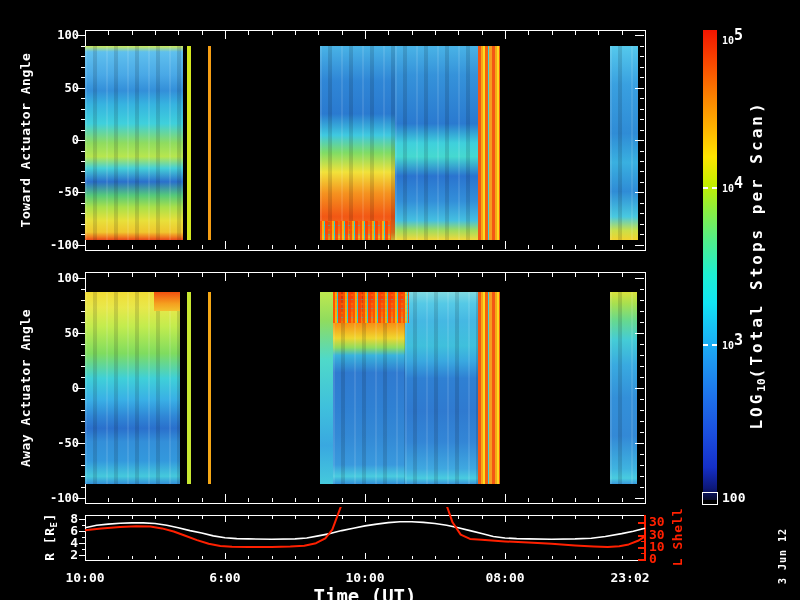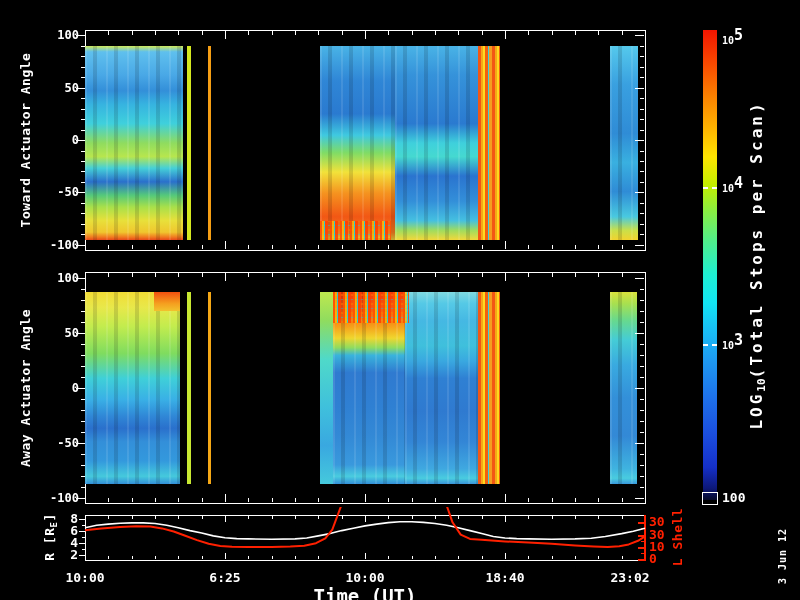--- a/index.html
+++ b/index.html
@@ -339,23 +339,23 @@
     <div class="rtick" style="left: 638px; top: 534.6px; width: 7px; height: 2px;"></div>
     <div class="rlabel" style="left: 649px; top: 527.6px; width: 28px;">30</div>
     <div class="rtick" style="left: 638px; top: 546.9px; width: 7px; height: 2px;"></div>
     <div class="rlabel" style="left: 649px; top: 539.9px; width: 28px;">10</div>
     <div class="rtick" style="left: 638px; top: 559.2px; width: 7px; height: 2px;"></div>
     <div class="rlabel" style="left: 649px; top: 552.2px; width: 28px;">0</div>
     <div class="rtick" style="left: 641px; top: 553.1px; width: 4px; height: 1px;"></div>
     <div class="rtick" style="left: 641px; top: 540.8px; width: 4px; height: 1px;"></div>
     <div class="rtick" style="left: 641px; top: 528.4px; width: 4px; height: 1px;"></div>
     <div class="xticklabel" style="left: 53px; top: 570px; width: 64px;">10:00</div>
-    <div class="xticklabel" style="left: 193px; top: 570px; width: 64px;">6:25</div>
+    <div class="xticklabel" style="left: 193px; top: 570px; width: 64px;">6:00</div>
     <div class="xticklabel" style="left: 333px; top: 570px; width: 64px;">10:00</div>
-    <div class="xticklabel" style="left: 473px; top: 570px; width: 64px;">18:40</div>
+    <div class="xticklabel" style="left: 473px; top: 570px; width: 64px;">08:00</div>
     <div class="xticklabel" style="left: 598px; top: 570px; width: 64px;">23:02</div>
     <div class="cblabel" style="left: 722px; top: 32px;"><span class="b">10</span><span class="e">5</span></div>
     <div class="tick" style="left: 703px; top: 186.5px; width: 5px; height: 2px;"></div>
     <div class="tick" style="left: 712px; top: 186.5px; width: 5px; height: 2px;"></div>
     <div class="cblabel" style="left: 722px; top: 179.5px;"><span class="b">10</span><span class="e">4</span></div>
     <div class="tick" style="left: 703px; top: 343.5px; width: 5px; height: 2px;"></div>
     <div class="tick" style="left: 712px; top: 343.5px; width: 5px; height: 2px;"></div>
     <div class="cblabel" style="left: 722px; top: 336.5px;"><span class="b">10</span><span class="e">3</span></div>
     <div class="cblabel" style="left: 722px; top: 490px;"><span class="plain">100</span></div>
     <div class="abs" style="left: 702px; top: 492px; width: 14px; height: 11px; border: 1px solid rgb(255, 255, 255); background: rgba(0, 0, 0, 0);"></div>

